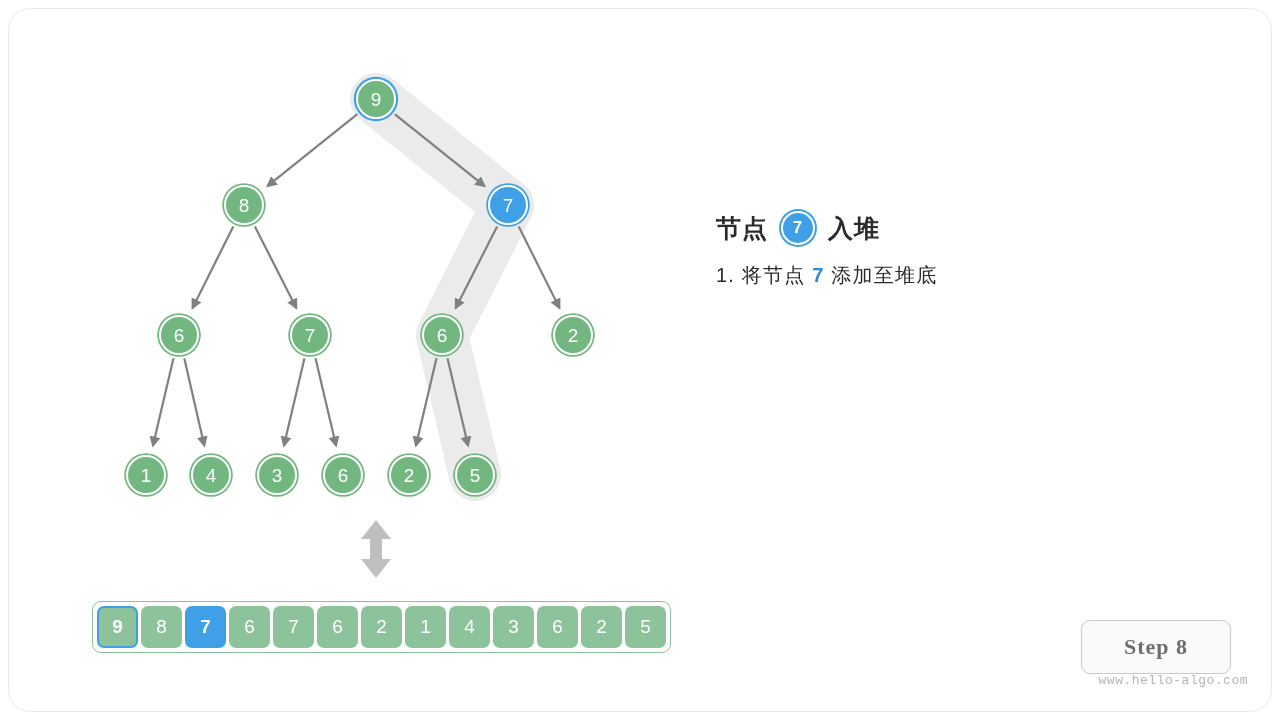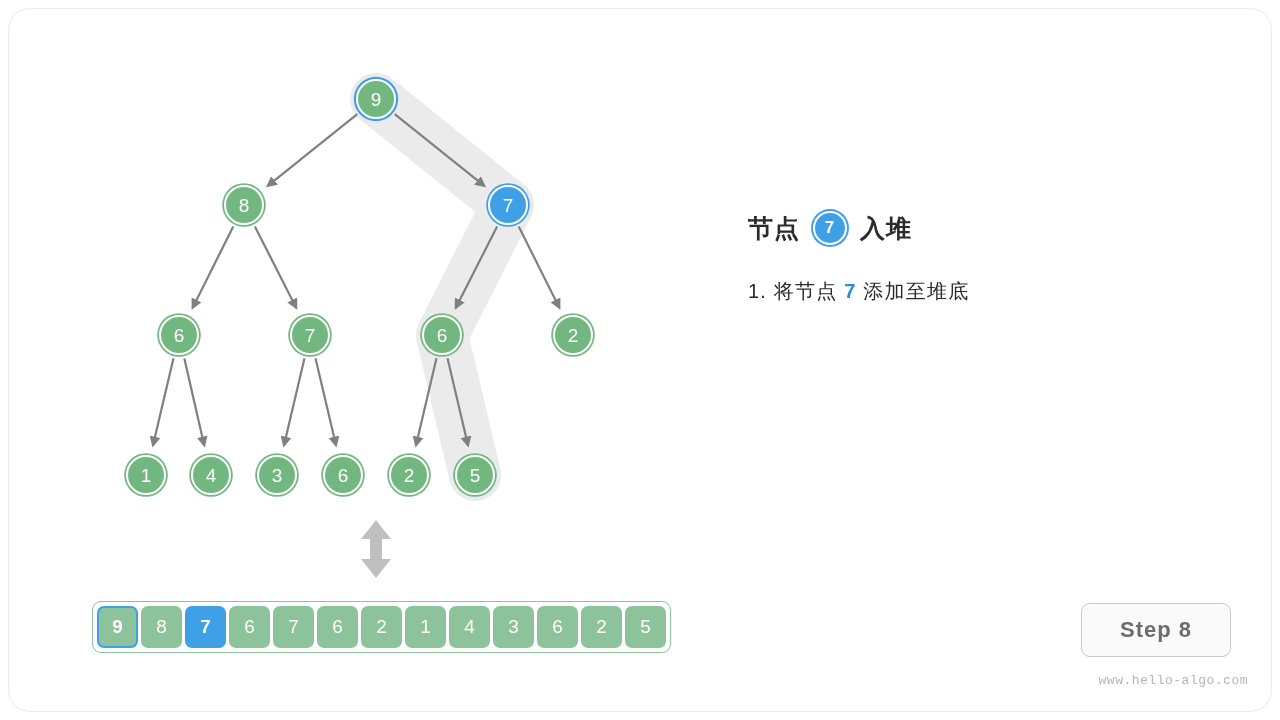--- a/index.html
+++ b/index.html
@@ -108,21 +108,21 @@
     font-weight: 700;
   }
   .cell.outlined {
     border: 2.6px solid #3fa0e8;
     font-weight: 700;
   }
 
   
   #panel {
     position: absolute;
-    left: 748px;
+    left: 716px;
     top: 206px;
     width: 460px;
   }
   #panel-title {
     display: flex;
     align-items: center;
     font-size: 25px;
     font-weight: 700;
     color: #2b2b2b;
     letter-spacing: 1px;
@@ -141,21 +141,21 @@
     display: inline-flex;
     align-items: center;
     justify-content: center;
     margin: 0 13px;
     box-sizing: border-box;
   }
   .step-line {
     font-size: 20px;
     color: #2b2b2b;
     letter-spacing: 1.2px;
-    margin-top: 28px;
+    margin-top: 12px;
     white-space: nowrap;
   }
   .step-line.sub {
     margin-top: 26px;
     padding-left: 14px;
   }
   .hl-blue { color: #2b8ad4; font-weight: 700; }
   .hl-green { color: #2e9e4f; font-weight: 700; }
   #conclusion {
     display: inline-block;
@@ -167,31 +167,31 @@
     font-size: 20px;
     color: #2b2b2b;
     letter-spacing: 1.2px;
     white-space: nowrap;
   }
 
   
   #step-badge {
     position: absolute;
     left: 1081px;
-    top: 603px;
+    top: 620px;
     width: 150px;
     height: 54px;
     border: 1px solid #c9c9c9;
     border-radius: 9px;
     box-sizing: border-box;
     background: #fafafa;
     display: flex;
     align-items: center;
     justify-content: center;
-    font-family: Liberation Sans, sans-serif;
+    font-family: Liberation Serif, serif;
     font-size: 22px;
     font-weight: 700;
     color: #6d6d6d;
     letter-spacing: 1px;
   }
   #footer {
     position: absolute;
     right: 32px;
     top: 673px;
     font-family: Liberation Mono, monospace;

